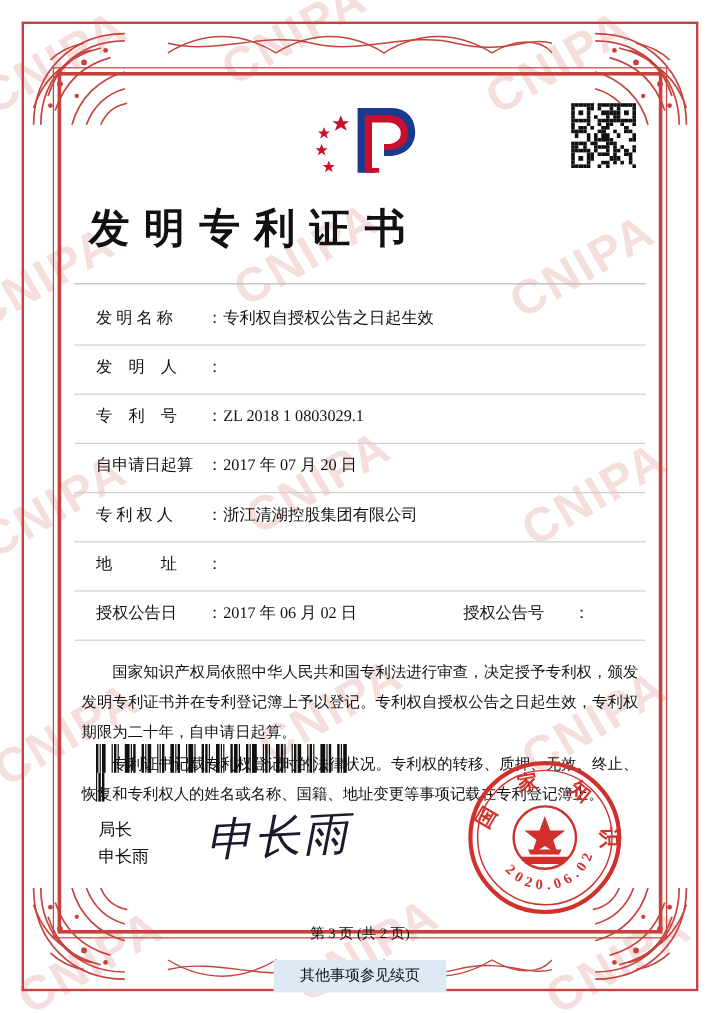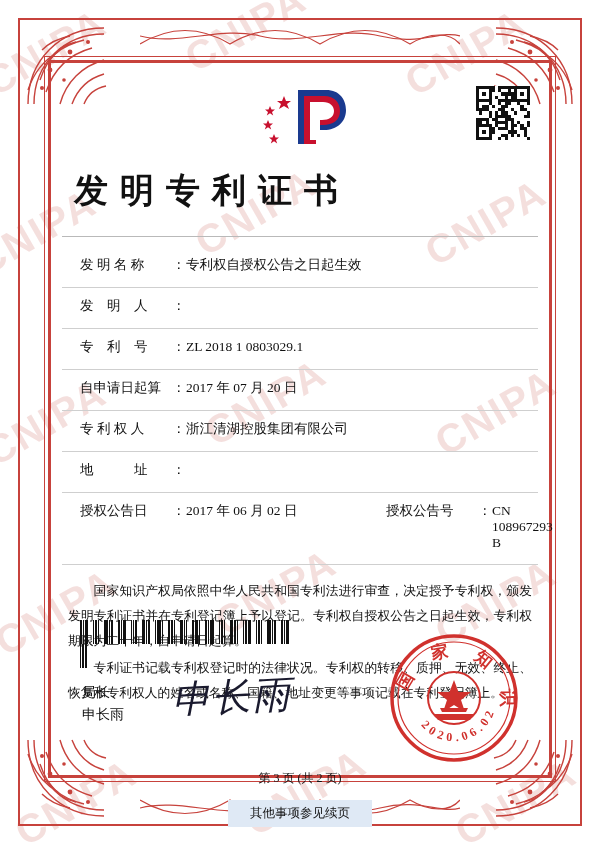--- a/index.html
+++ b/index.html
@@ -628,21 +628,20 @@
       <div class="field-colon">：</div>
     </div>
     <div class="divider"></div>
 
     <div class="field-row dual">
       <div class="field-label">授权公告日</div>
       <div class="field-colon">：</div>
       <div class="field-value">2017 年 06 月 02 日</div>
       <div class="sub-label">授权公告号</div>
       <div class="field-colon">：</div>
-      <div class="field-value" style="flex:1">CN 108967293 B</div>
     </div>
     <div class="divider"></div>
 
   </div>
 
   <div class="paragraphs">
     <p>国家知识产权局依照中华人民共和国专利法进行审查，决定授予专利权，颁发发明专利证书并在专利登记簿上予以登记。专利权自授权公告之日起生效，专利权期限为二十年，自申请日起算。</p>
     <p>专利证书记载专利权登记时的法律状况。专利权的转移、质押、无效、终止、恢复和专利权人的姓名或名称、国籍、地址变更等事项记载在专利登记簿上。</p>
   </div>
 

